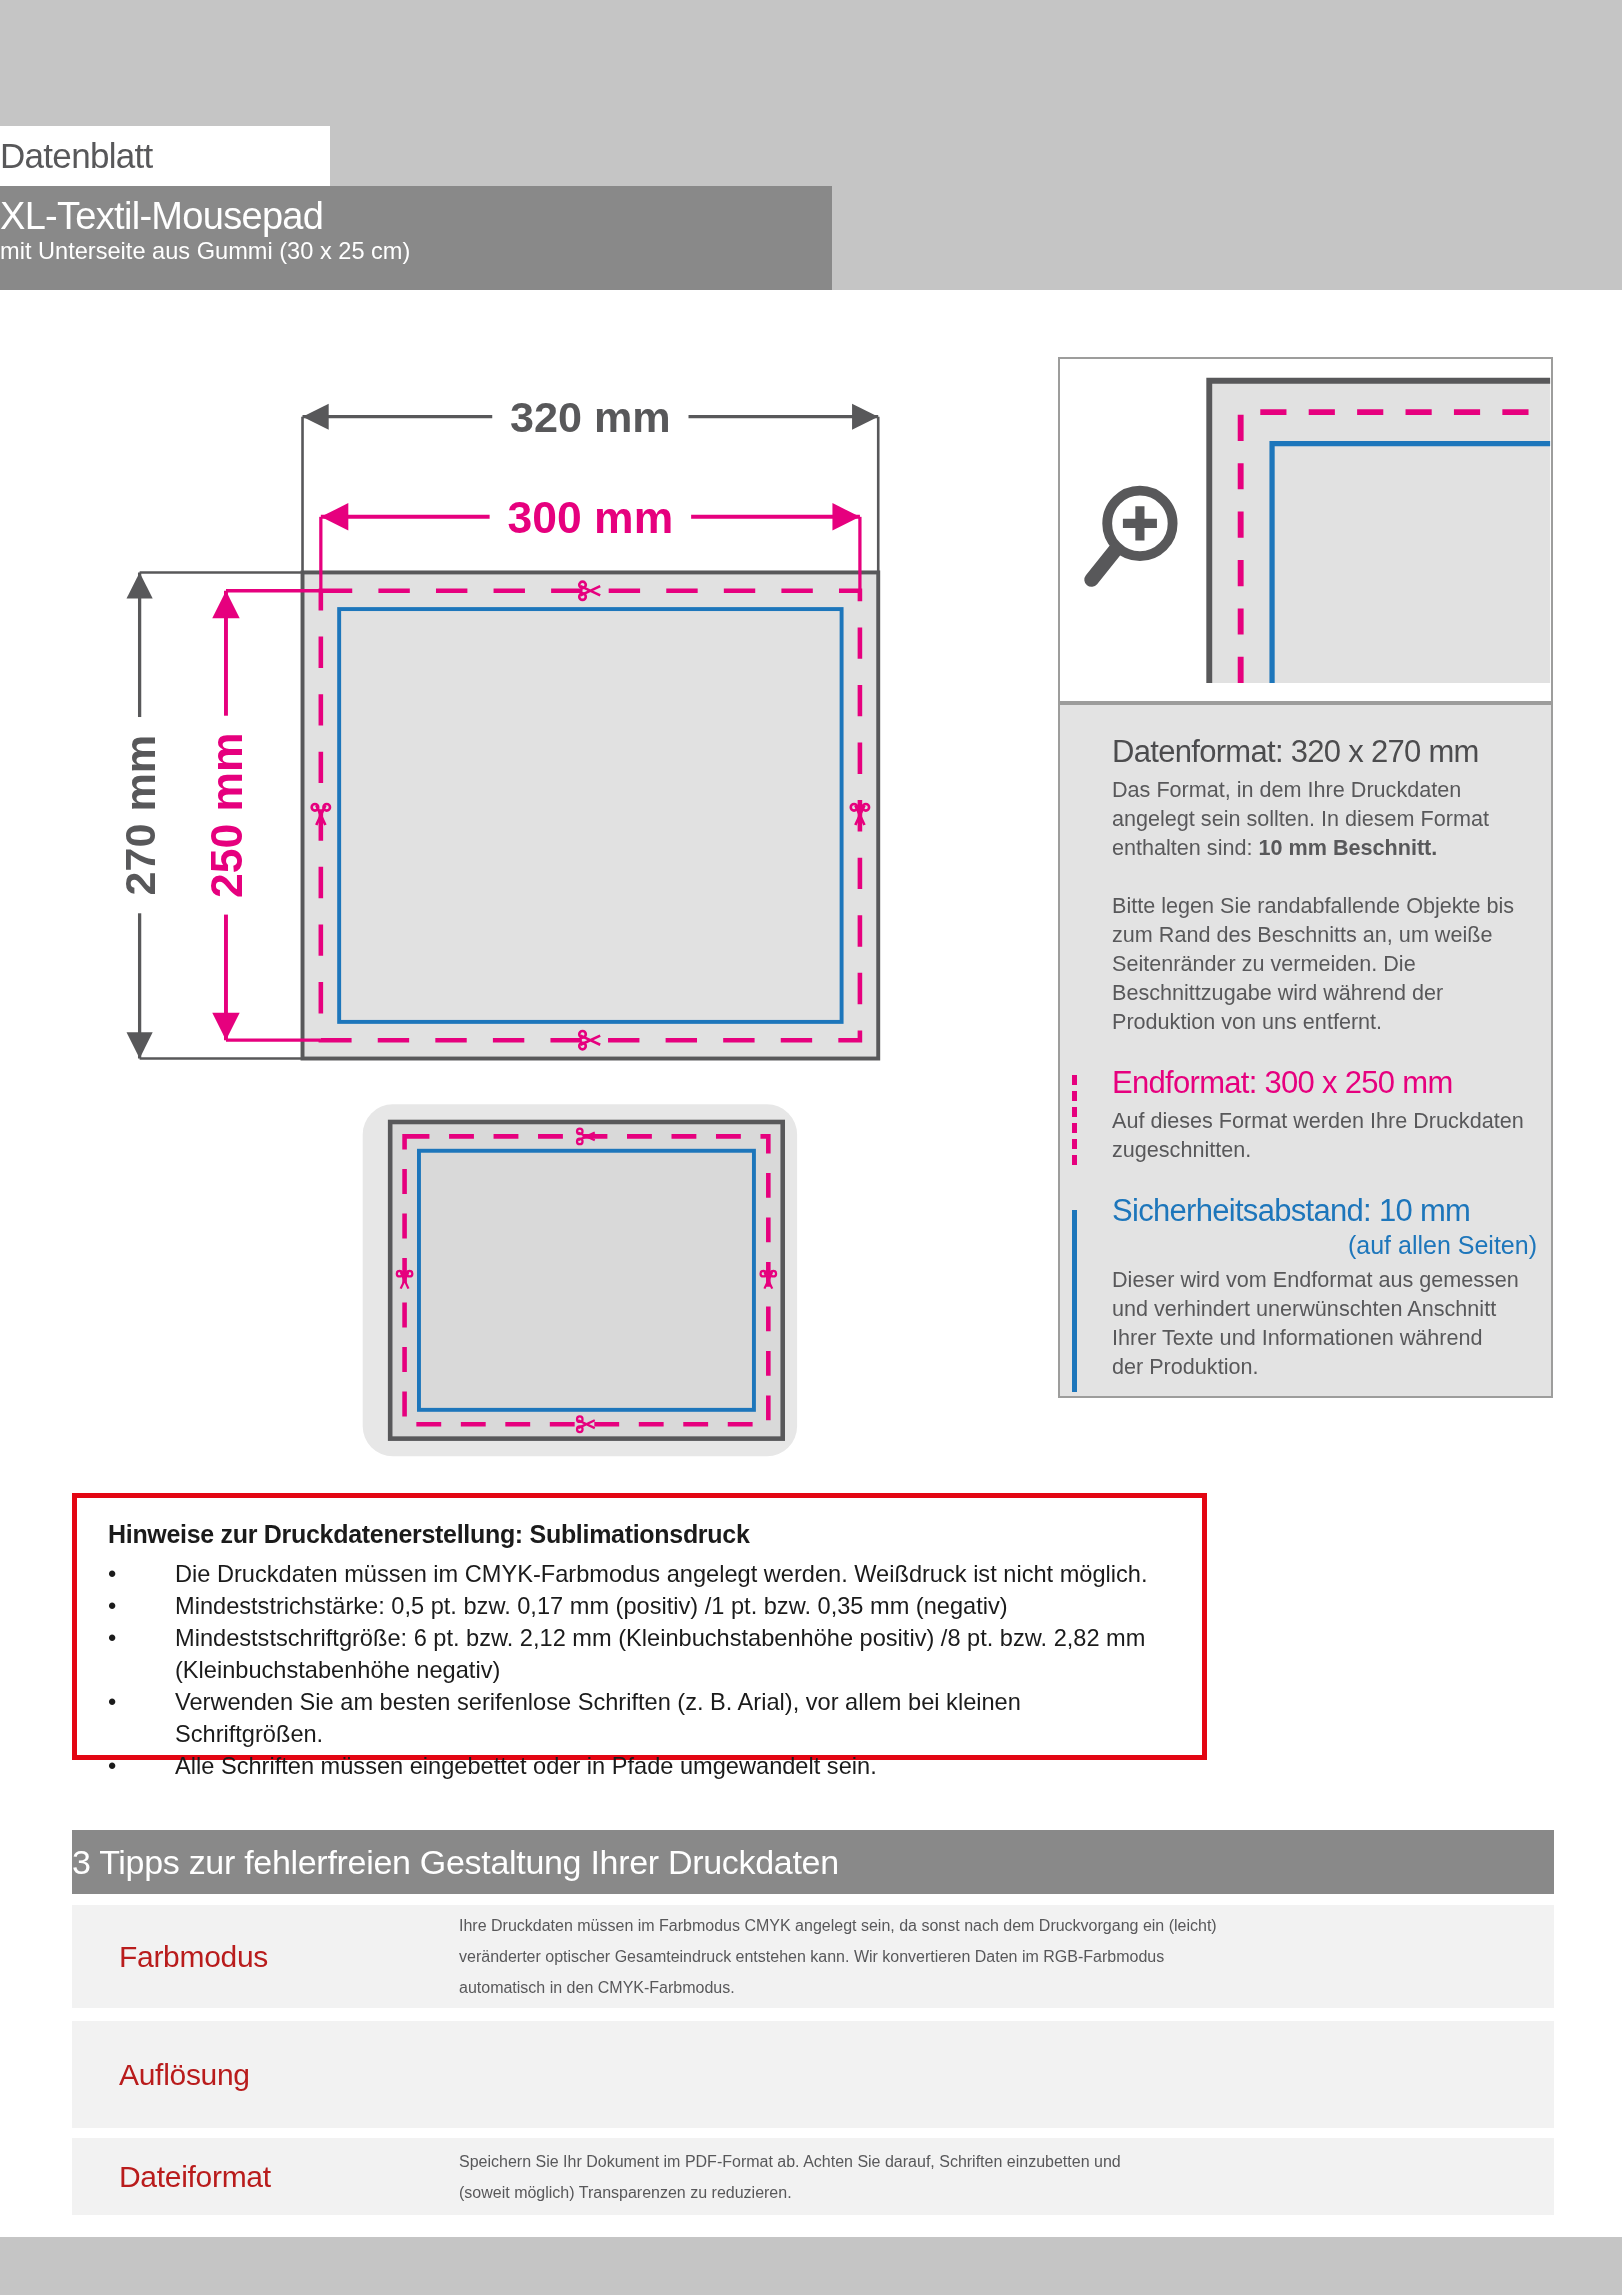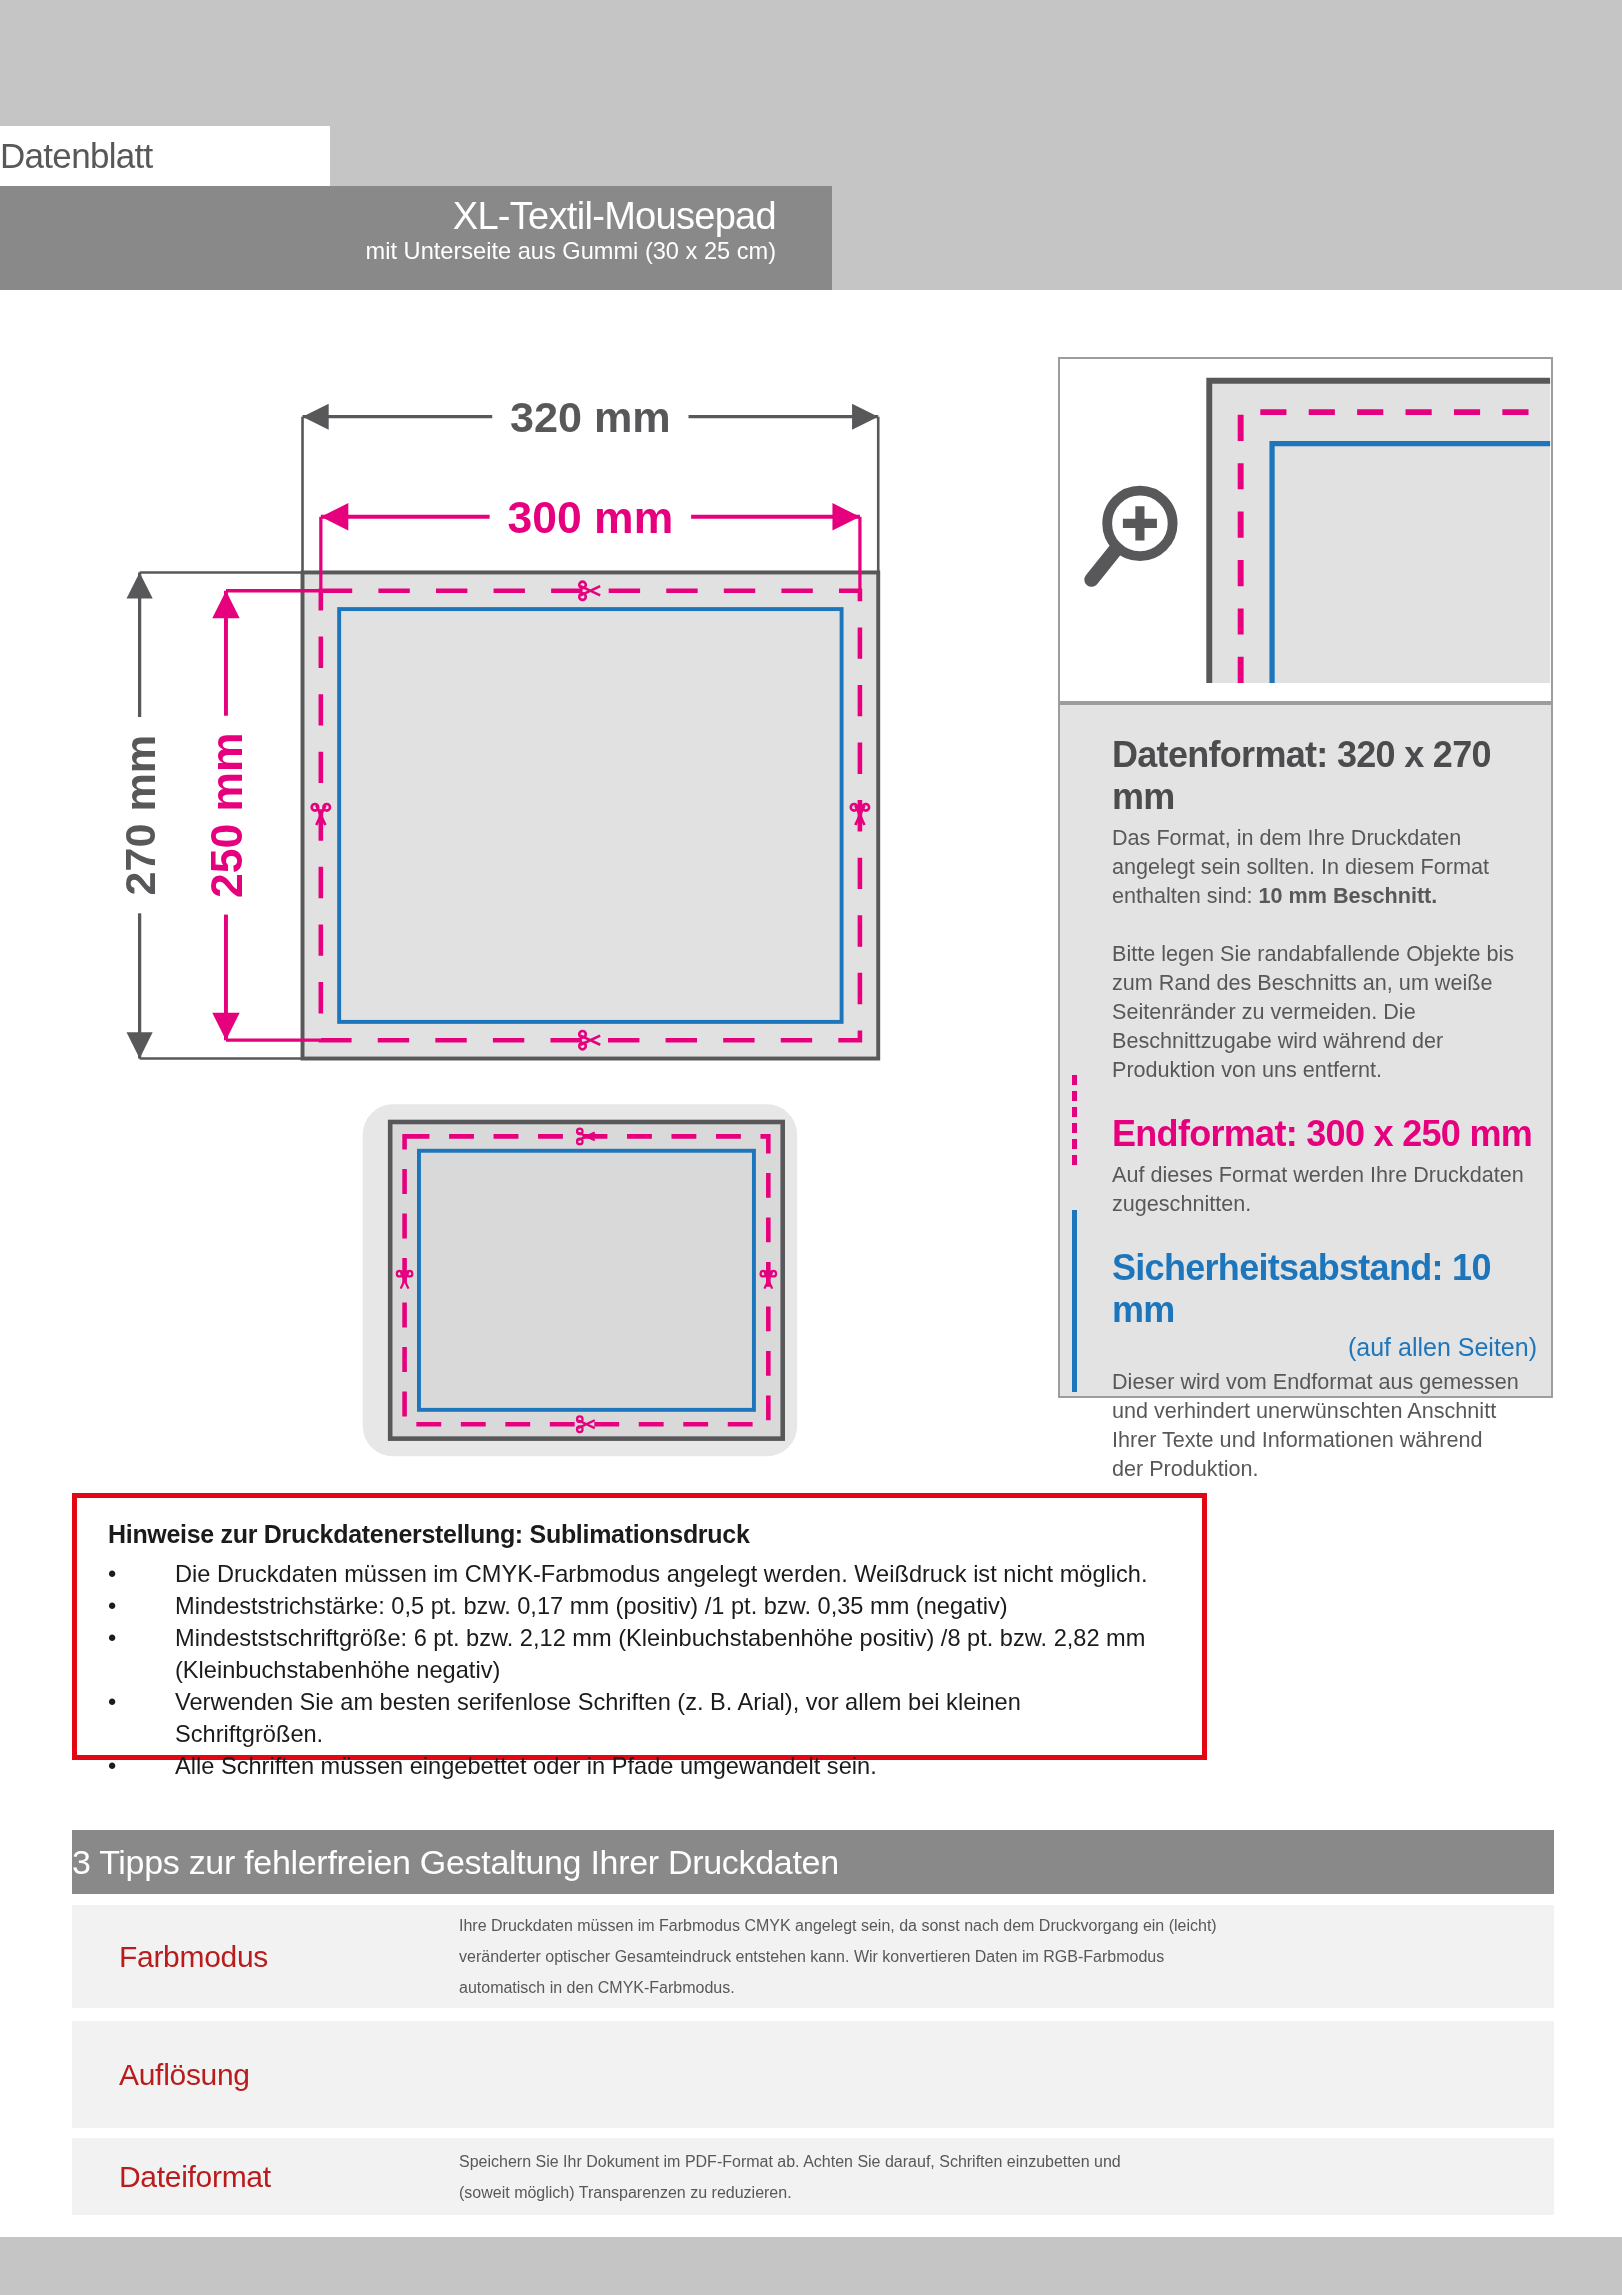--- a/index.html
+++ b/index.html
@@ -4,31 +4,31 @@
 <style>
   html,body{margin:0;padding:0;background:#ffffff;}
   .page{position:relative;width:1623px;height:2295px;background:#ffffff;overflow:hidden;
         font-family:"Liberation Sans", sans-serif;color:#58585a;}
   .abs{position:absolute;}
 
   
   .top-band{left:0;top:0;width:1623px;height:290px;background:#c5c5c5;}
   .eyebrow-box{left:0;top:126px;width:330px;height:60px;background:#ffffff;}
   .eyebrow-box span{display:block;font-size:35px;line-height:60px;color:#58585a;letter-spacing:-0.7px;}
-  .title-bar{left:0;top:186px;width:832px;height:104px;background:#898989;text-align:right;}
+  .title-bar{left:0;top:186px;width:832px;height:104px;background:#898989;}
   .title-bar .t1{display:block;margin:9.2px 56px 0 0;font-size:38px;line-height:42px;color:#ffffff;letter-spacing:-0.7px;}
   .title-bar .t2{display:block;margin:1.3px 56px 0 0;font-size:23.6px;line-height:27.5px;color:#ffffff;}
 
   
   .detail-box{left:1058px;top:357px;width:495px;height:346px;background:#ffffff;
               border:2.6px solid #9d9d9c;box-sizing:border-box;}
   .info-panel{left:1058px;top:703px;width:495px;height:695px;background:#e3e3e3;
               border:2.6px solid #9d9d9c;box-sizing:border-box;}
   .ip-inner{position:absolute;left:52px;top:29px;width:425px;}
-  .ip-h{font-size:36px;font-weight:bold;color:#4c4c4e;letter-spacing:-0.7px;margin:0 0 5.2px 0;}
+  .ip-h{font-size:31px;font-weight:normal;color:#4c4c4e;letter-spacing:-0.7px;margin:0 0 5.2px 0;}
   .ip-h.mag{color:#e6007e;}
   .ip-h.blu{color:#1d76bb;margin-bottom:0;}
   .ip-sub{font-size:25px;color:#1d76bb;margin:1.3px 0 5.2px 0;text-align:right;}
   .ip-p{font-size:21.6px;line-height:29px;color:#58585a;white-space:pre-line;margin:0 0 29px 0;}
   .ip-p b{font-weight:bold;}
   .mk-mag{position:absolute;left:11.8px;top:370px;width:0;height:90px;border-left:5.9px dashed #e6007e;}
   .mk-blu{position:absolute;left:11.8px;top:505px;width:0;height:182px;border-left:5.9px solid #1d76bb;}
 
   
   .red-box{left:72px;top:1493px;width:1135px;height:267px;background:#ffffff;

